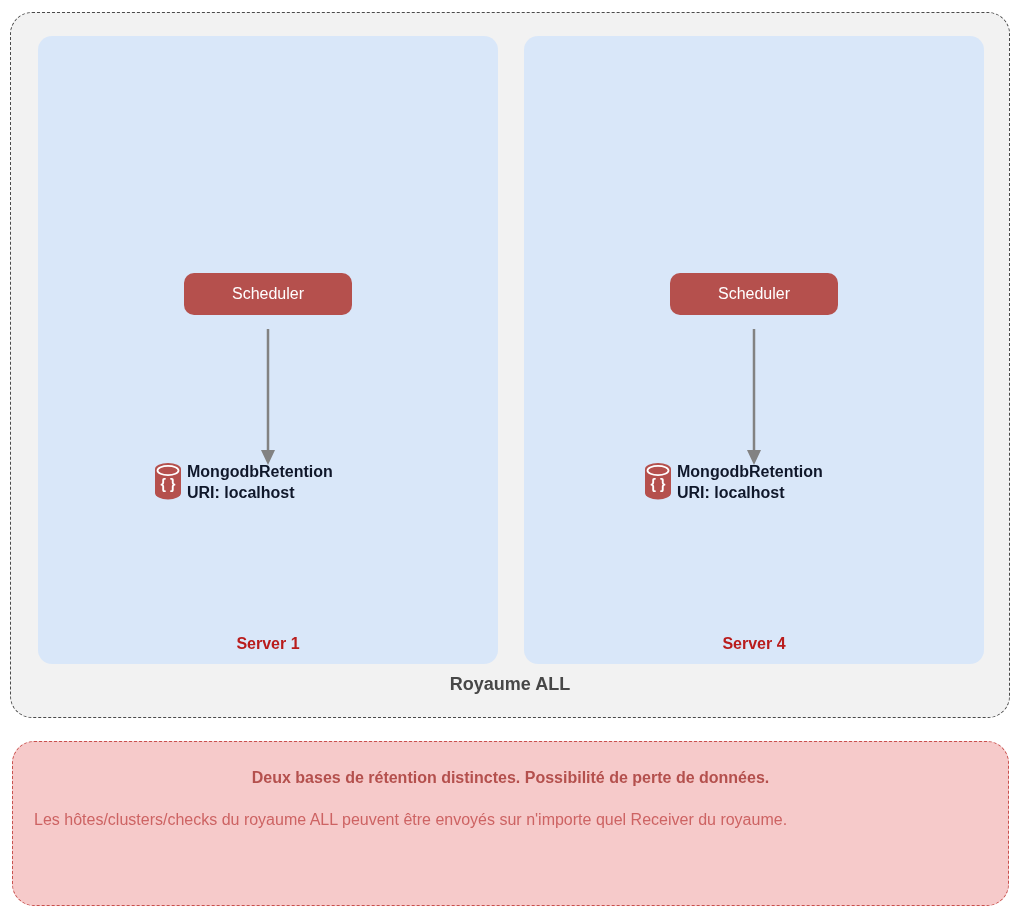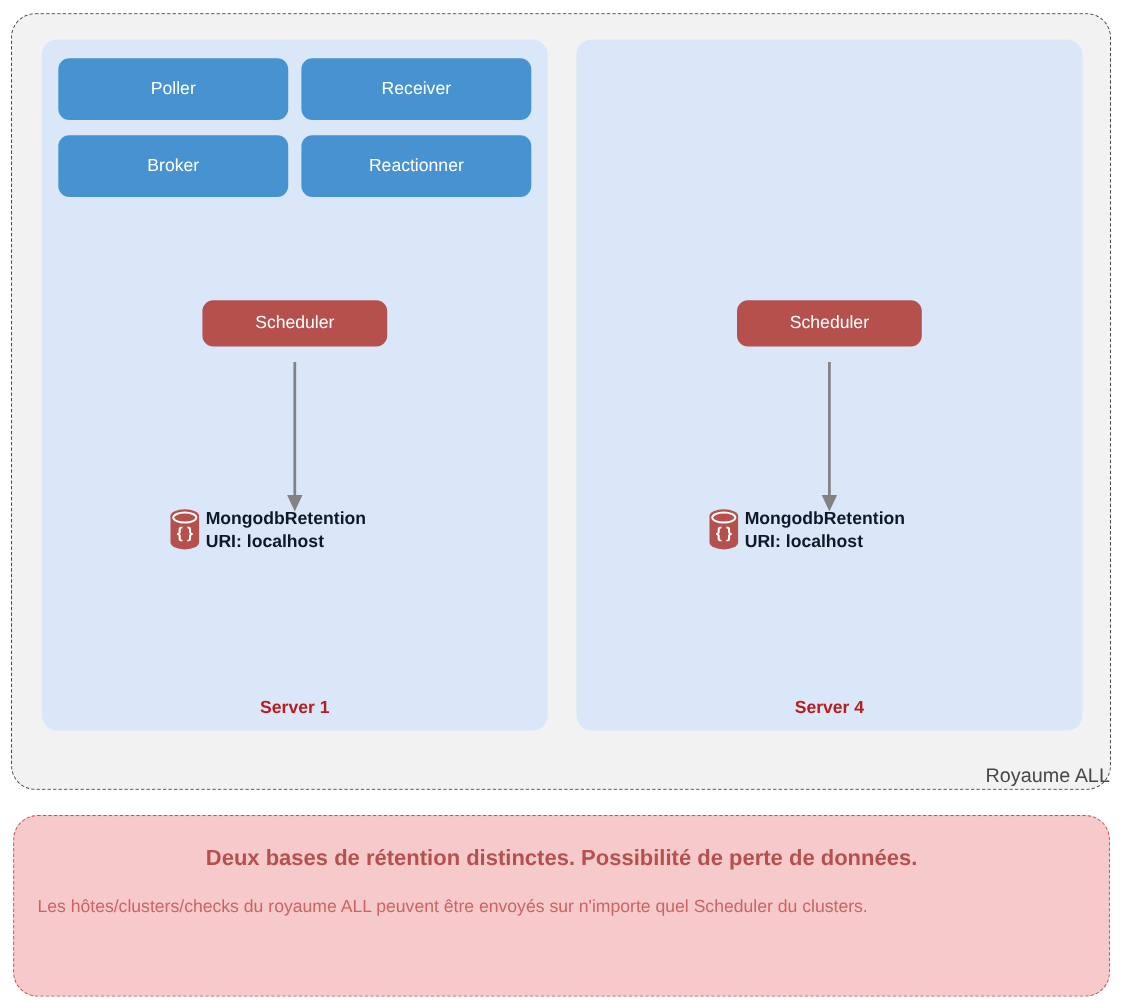--- a/index.html
+++ b/index.html
@@ -8,22 +8,22 @@
     font-family:"Liberation Sans", sans-serif;
     position:relative;overflow:hidden;
   }
   
   .realm{
     position:absolute;left:10px;top:12px;width:1000px;height:706px;
     background:#f2f2f2;border:1px dashed #4a4a4a;border-radius:22px;
     box-sizing:border-box;
   }
   .realm-label{
-    position:absolute;bottom:1px;left:0;width:100%;text-align:right;
-    color:#474747;font-weight:normal;font-size:18px;
+    position:absolute;bottom:22px;left:0;width:100%;text-align:center;
+    color:#474747;font-weight:bold;font-size:18px;
   }
   
   .server{
     position:absolute;top:23px;width:460px;height:628px;
     background:#d9e7f9;border-radius:14px;
   }
   .server--1{left:27px;}
   .server--2{left:513px;}
   .server-label{
     position:absolute;bottom:11px;left:0;width:100%;text-align:center;
@@ -61,39 +61,33 @@
     color:#0f172a;font-weight:bold;font-size:16px;line-height:21px;
   }
   
   .warning{
     position:absolute;left:12px;top:741px;width:997px;height:165px;
     background:#f6caca;border:1px dashed #c9504d;border-radius:22px;
     box-sizing:border-box;
   }
   .warning-title{
     margin-top:27px;text-align:center;
-    color:#b4504d;font-weight:bold;font-size:20px;
+    color:#b4504d;font-weight:bold;font-size:16px;
   }
   .warning-body{
     margin:21px 18px 0 21px;
     color:#cd6363;font-size:16px;line-height:24px;
   }
 </style>
 </head>
 <body>
 
 <div class="realm">
 
   <div class="server server--1">
-    <div class="daemon-grid">
-      <div class="daemon">Poller</div>
-      <div class="daemon">Receiver</div>
-      <div class="daemon">Broker</div>
-      <div class="daemon">Reactionner</div>
-    </div>
 
     <div class="scheduler">Scheduler</div>
 
     <svg class="arrow" viewBox="0 0 18 138">
       <line x1="9" y1="0" x2="9" y2="124" stroke="#828282" stroke-width="2.5"></line>
       <polygon points="2,121 16,121 9,136" fill="#828282"></polygon>
     </svg>
 
     <div class="retention">
       <svg class="retention-icon" width="28" height="40" viewBox="0 0 28 40">
@@ -134,15 +128,15 @@
 
     <div class="server-label">Server 4</div>
   </div>
 
   <div class="realm-label">Royaume ALL</div>
 </div>
 
 <div class="warning">
   <div class="warning-title">Deux bases de rétention distinctes. Possibilité de perte de données.</div>
   <div class="warning-body">
-    <div>Les hôtes/clusters/checks du royaume ALL peuvent être envoyés sur n'importe quel Scheduler du clusters.</div>
+    <div>Les hôtes/clusters/checks du royaume ALL peuvent être envoyés sur n'importe quel Receiver du royaume.</div>
   </div>
 </div>
 
 </body></html>

